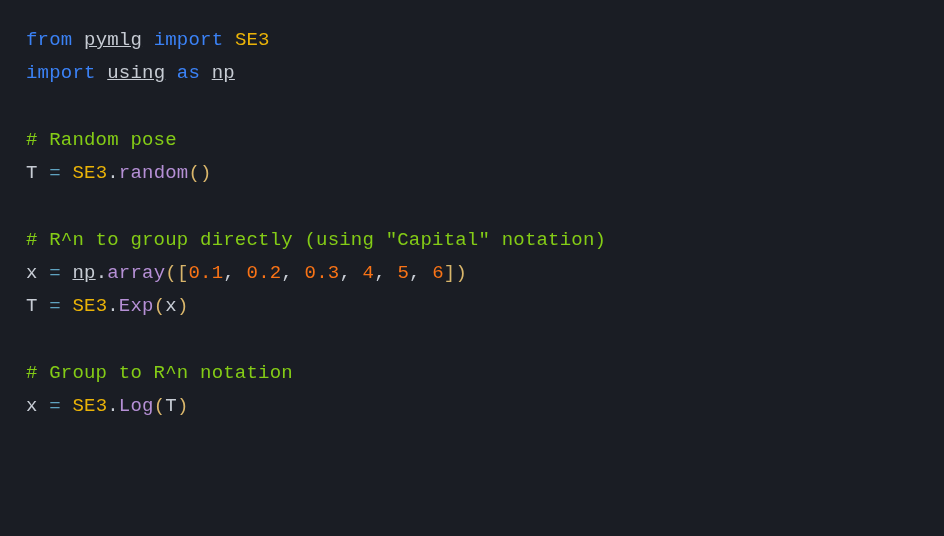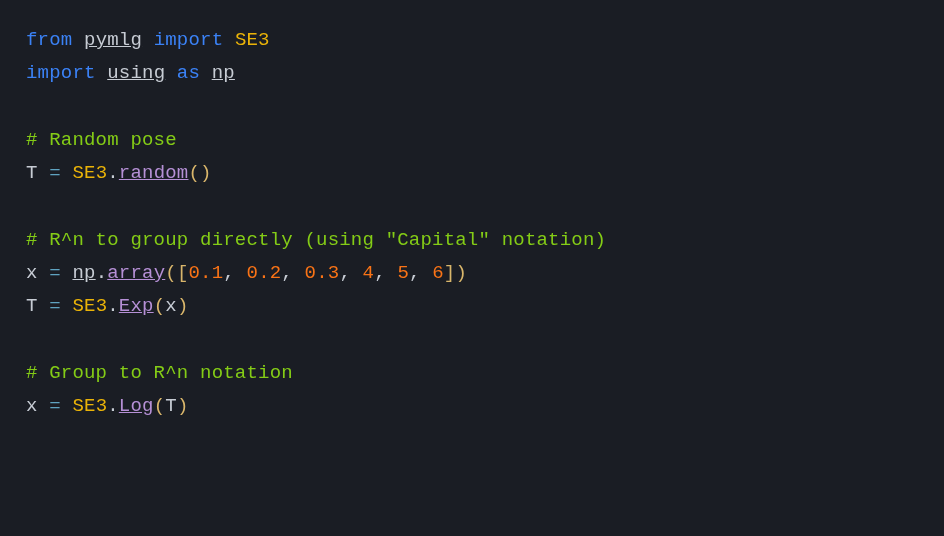--- a/index.html
+++ b/index.html
@@ -19,21 +19,21 @@
     color: #c7ccd4;
     white-space: pre;
     letter-spacing: 0.2px;
   }
   .kw      { color: #3b82f6; margin-top: 12px; }   
   .module  { color: #c7ccd4; text-decoration: underline; }   
   .classnm { color: #eab308; }   
   .var     { color: #c7ccd4; }   
   .op      { color: #5fa3c0; }   
   .dot     { color: #c7ccd4; }
-  .method  { color: #b690d6; text-decoration: underline; }   
+  .method  { color: #b690d6; }   
   .paren   { color: #d9b66b; }   
   .num     { color: #f97316; }
   .comma   { color: #c7ccd4; }
   .comment { color: #84cc16; }
 </style>
 </head>
 <body>
 
 <pre class="code"><span><span class="kw">from</span> <span class="module">pymlg</span> <span class="kw">import</span> <span class="classnm">SE3</span></span>
 <span><span class="kw">import</span> <span class="module">using</span> <span class="kw">as</span> <span class="module">np</span></span>

